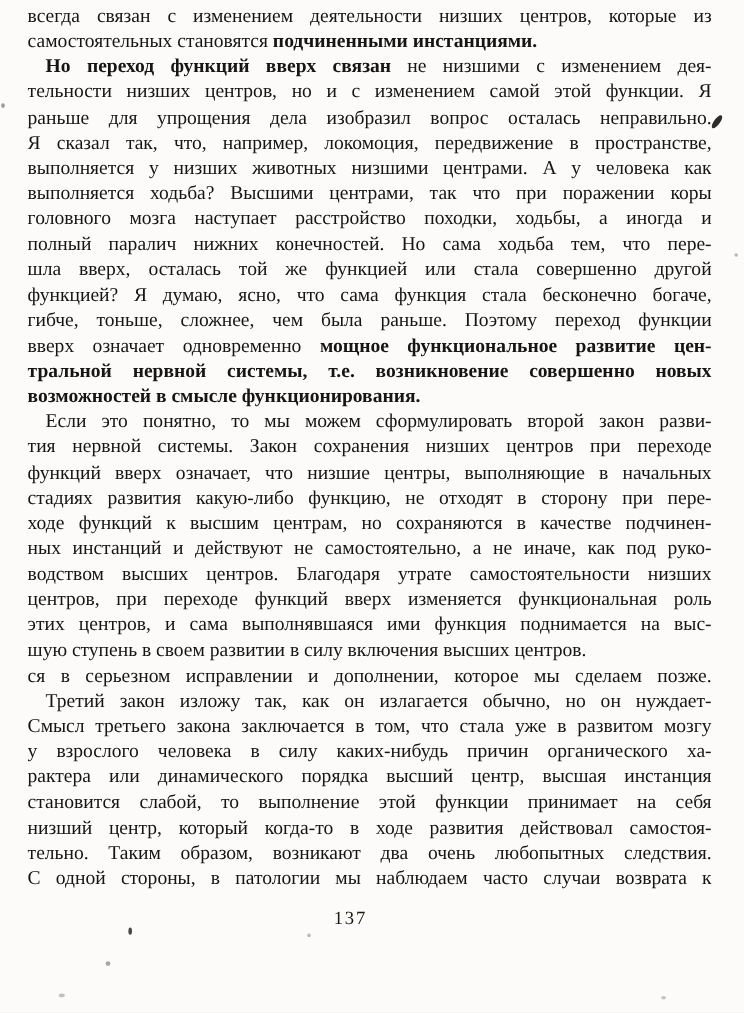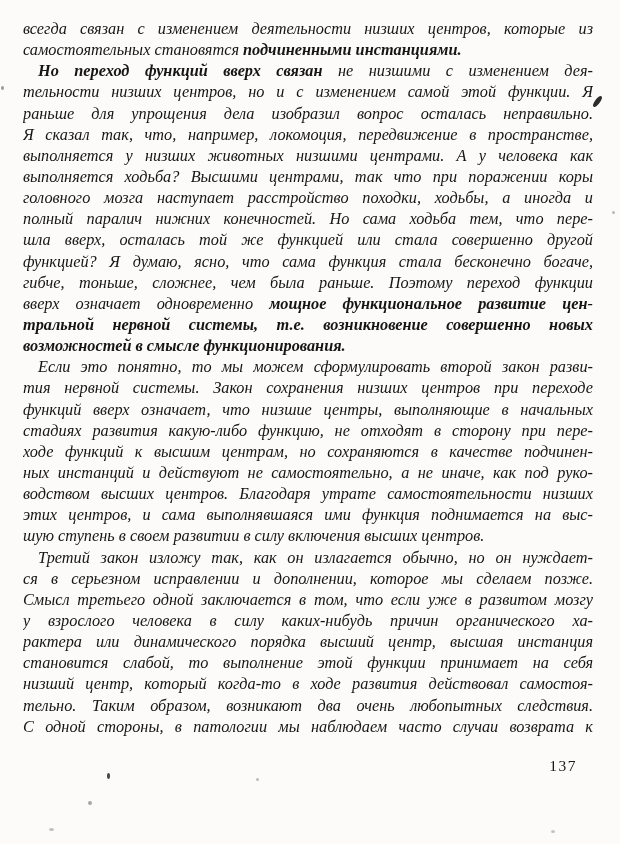--- a/index.html
+++ b/index.html
@@ -13,44 +13,43 @@
     height: 844px;
     margin: 0;
     background: #fcfbf9;
     overflow: hidden;
     font-family: "Liberation Serif", "DejaVu Serif", serif;
     color: #171513;
   }
   .text-block {
     position: absolute;
     left: 23px;
-    top: 18px;
+    top: 2px;
     width: 570px;
-    font-style: italic;
   }
   .paragraph { margin: 0; padding: 0; }
   .line {
     height: 21.15px;
     line-height: 21.15px;
     font-size: 16.3px;
     text-align: justify;
     text-align-last: left;
     overflow: hidden;
     white-space: normal;
   }
   .line.just { text-align-last: justify; }
   .line.indent { padding-left: 15px; }
   .run { }
   .run.bold { font-weight: bold; }
   .page-number {
     position: absolute;
     left: 23px;
     top: 757px;
     width: 570px;
-    text-align: right;
+    text-align: center;
     font-size: 15.5px;
     letter-spacing: 1.5px;
     transform: translateX(-16px);
     color: #1a1814;
   }
   
   .speck {
     position: absolute;
     background: #3a3a38;
     border-radius: 50%;
@@ -99,27 +98,28 @@
         <div class="line"><span class="run bold">возможностей в смысле функционирования.</span></div>
       </div>
       <div class="paragraph">
         <div class="line just indent"><span class="run">Если это понятно, то мы можем сформулировать второй закон разви-</span></div>
         <div class="line just"><span class="run">тия нервной системы. Закон сохранения низших центров при переходе</span></div>
         <div class="line just"><span class="run">функций вверх означает, что низшие центры, выполняющие в начальных</span></div>
         <div class="line just"><span class="run">стадиях развития какую-либо функцию, не отходят в сторону при пере-</span></div>
         <div class="line just"><span class="run">ходе функций к высшим центрам, но сохраняются в качестве подчинен-</span></div>
         <div class="line just"><span class="run">ных инстанций и действуют не самостоятельно, а не иначе, как под руко-</span></div>
         <div class="line just"><span class="run">водством высших центров. Благодаря утрате самостоятельности низших</span></div>
+        <div class="line just"><span class="run">центров, при переходе функций вверх изменяется функциональная роль</span></div>
         <div class="line just"><span class="run">этих центров, и сама выполнявшаяся ими функция поднимается на выс-</span></div>
         <div class="line"><span class="run">шую ступень в своем развитии в силу включения высших центров.</span></div>
       </div>
       <div class="paragraph">
+        <div class="line just"><span class="run">ся в серьезном исправлении и дополнении, которое мы сделаем позже.</span></div>
         <div class="line just indent"><span class="run">Третий закон изложу так, как он излагается обычно, но он нуждает-</span></div>
-        <div class="line just"><span class="run">ся в серьезном исправлении и дополнении, которое мы сделаем позже.</span></div>
-        <div class="line just"><span class="run">Смысл третьего одной заключается в том, что если уже в развитом мозгу</span></div>
+        <div class="line just"><span class="run">Смысл третьего закона заключается в том, что стала уже в развитом мозгу</span></div>
         <div class="line just"><span class="run">у взрослого человека в силу каких-нибудь причин органического ха-</span></div>
         <div class="line just"><span class="run">рактера или динамического порядка высший центр, высшая инстанция</span></div>
         <div class="line just"><span class="run">становится слабой, то выполнение этой функции принимает на себя</span></div>
         <div class="line just"><span class="run">низший центр, который когда-то в ходе развития действовал самостоя-</span></div>
         <div class="line just"><span class="run">тельно. Таким образом, возникают два очень любопытных следствия.</span></div>
         <div class="line just"><span class="run">С одной стороны, в патологии мы наблюдаем часто случаи возврата к</span></div>
       </div>
     </div>
   <div class="page-number">137</div>
   <div class="ink-flick"></div>

